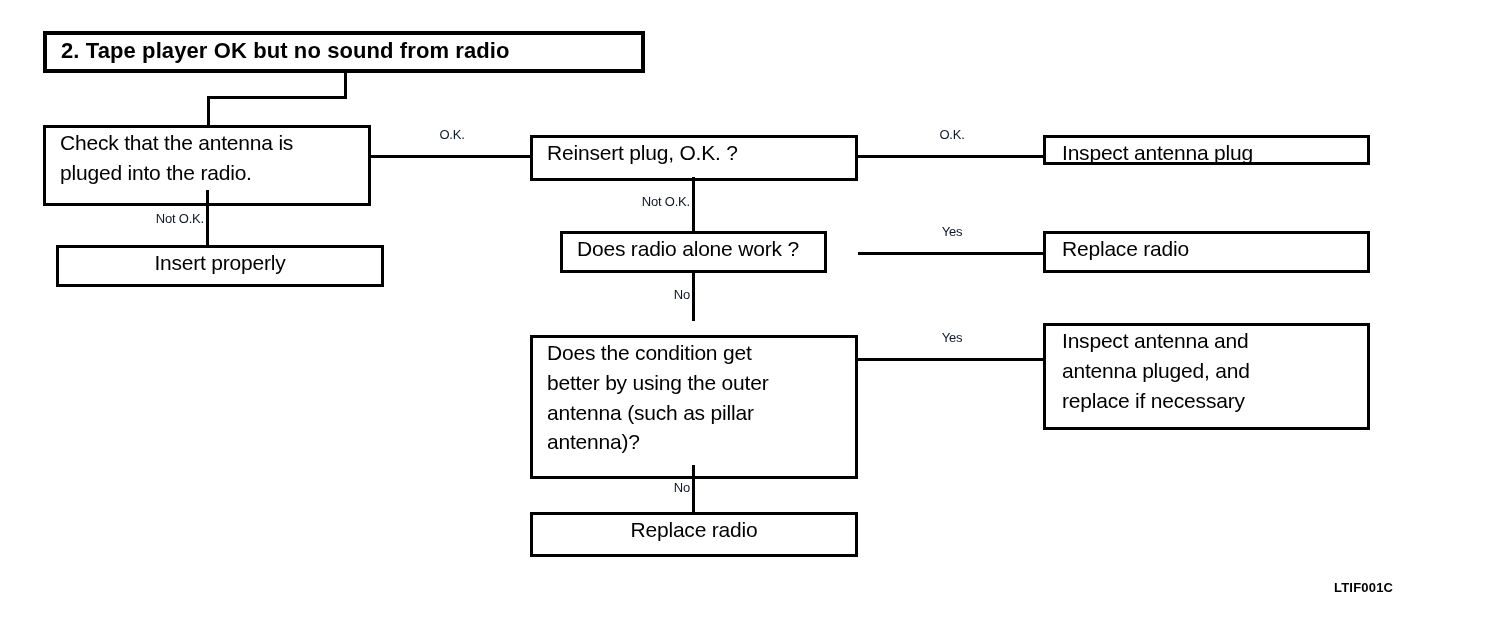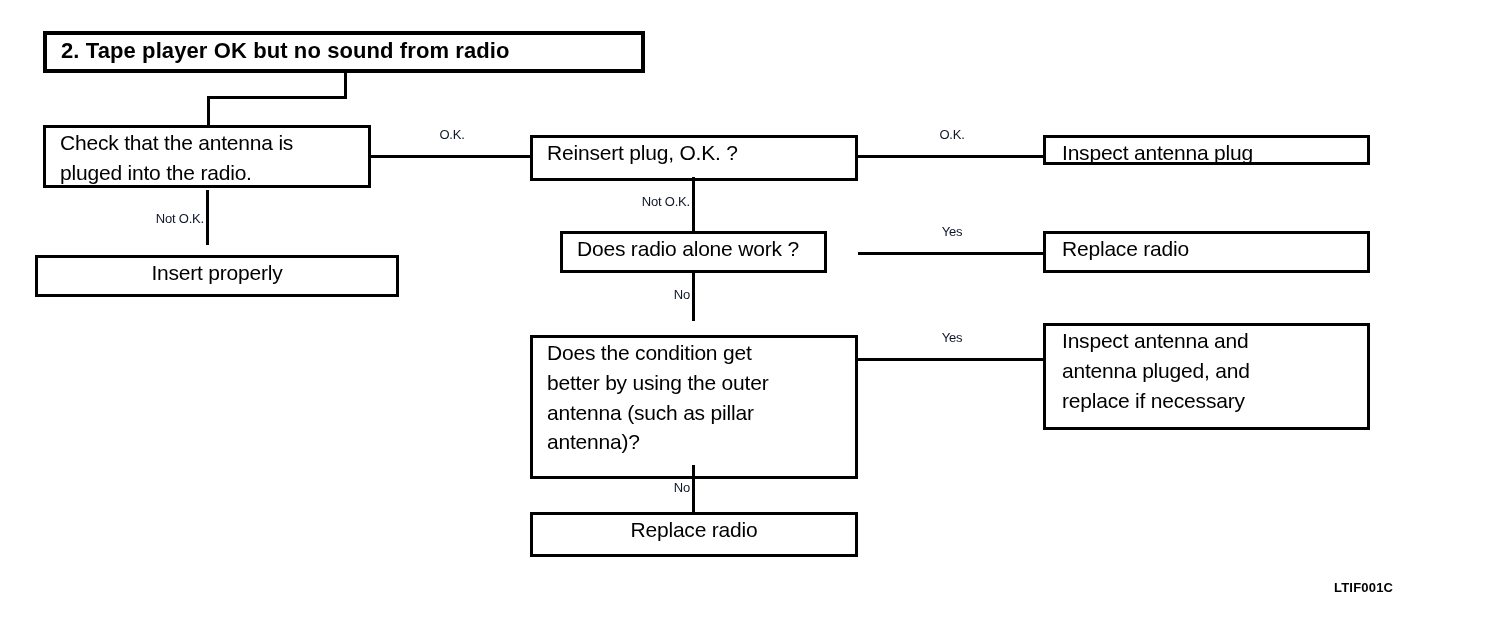--- a/index.html
+++ b/index.html
@@ -78,26 +78,26 @@
 <div id="canvas">
 
   <div class="box title pad-left-sm" style="left:43px; top:31px; width:602px; height:42px;">
     <span class="txt">2. Tape player OK but no sound from radio</span>
   </div>
 
   <div class="ln" style="left:344px; top:73px; width:3px; height:26px;"></div>
   <div class="ln" style="left:207px; top:96px; width:140px; height:3px;"></div>
   <div class="ln" style="left:207px; top:96px; width:3px; height:31px;"></div>
 
-  <div class="box pad-left-sm" style="left:43px; top:125px; width:328px; height:63px;">
+  <div class="box pad-left-sm" style="left:43px; top:125px; width:328px; height:81px;">
     <span class="txt">Check that the antenna is
 pluged into the radio.</span>
   </div>
 
-  <div class="box center-txt" style="left:35px; top:245px; width:364px; height:42px;margin-top:10px;">
+  <div class="box center-txt" style="left:56px; top:245px; width:328px; height:42px;">
     <span class="txt">Insert properly</span>
   </div>
 
   <div class="ln" style="left:206px; top:190px; width:3px; height:55px;"></div>
   <div class="lbl r" style="left:86px; top:212px; width:118px;">Not O.K.</div>
 
   <div class="ln" style="left:371px; top:155px; width:162px; height:3px;"></div>
   <div class="lbl c" style="left:392px; top:128px; width:120px;">O.K.</div>
 
   <div class="box pad-left-sm" style="left:530px; top:135px; width:328px; height:46px;">

